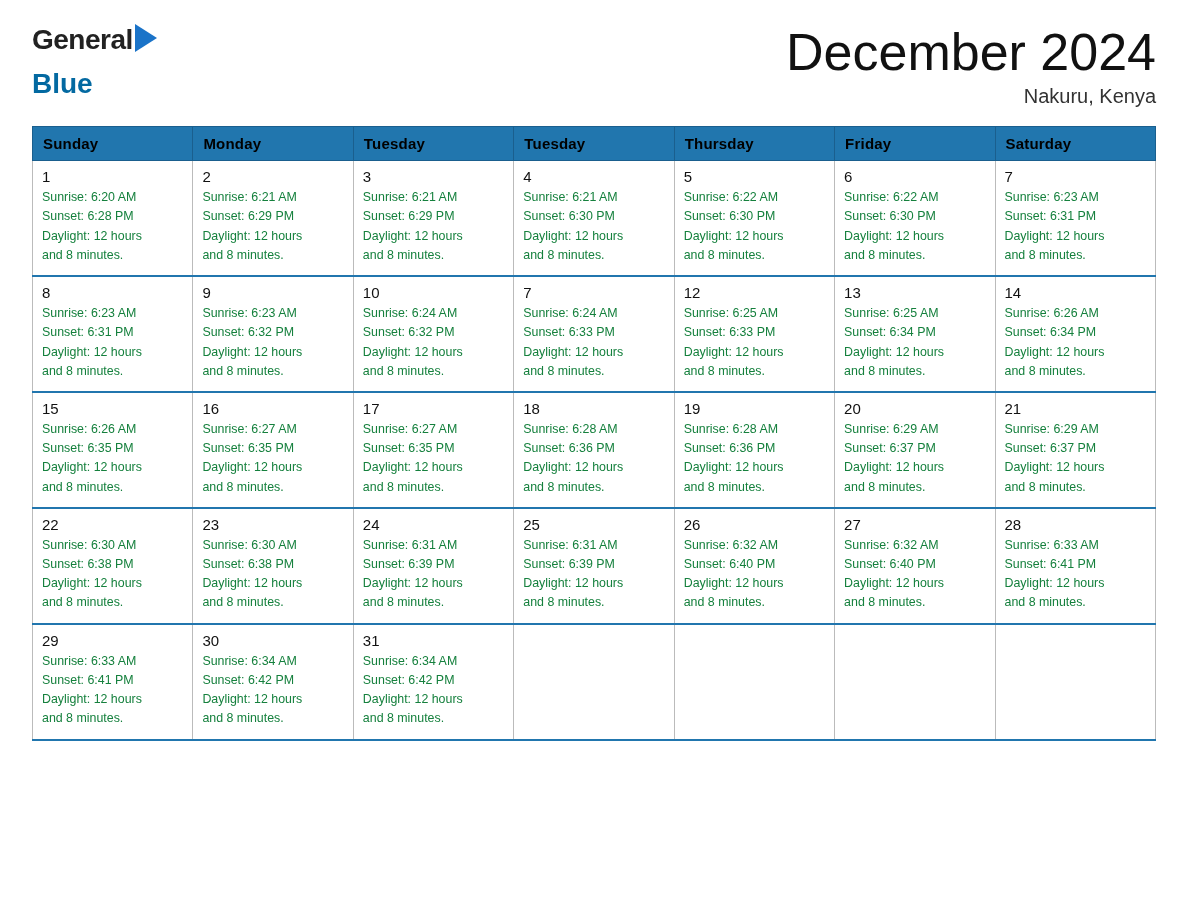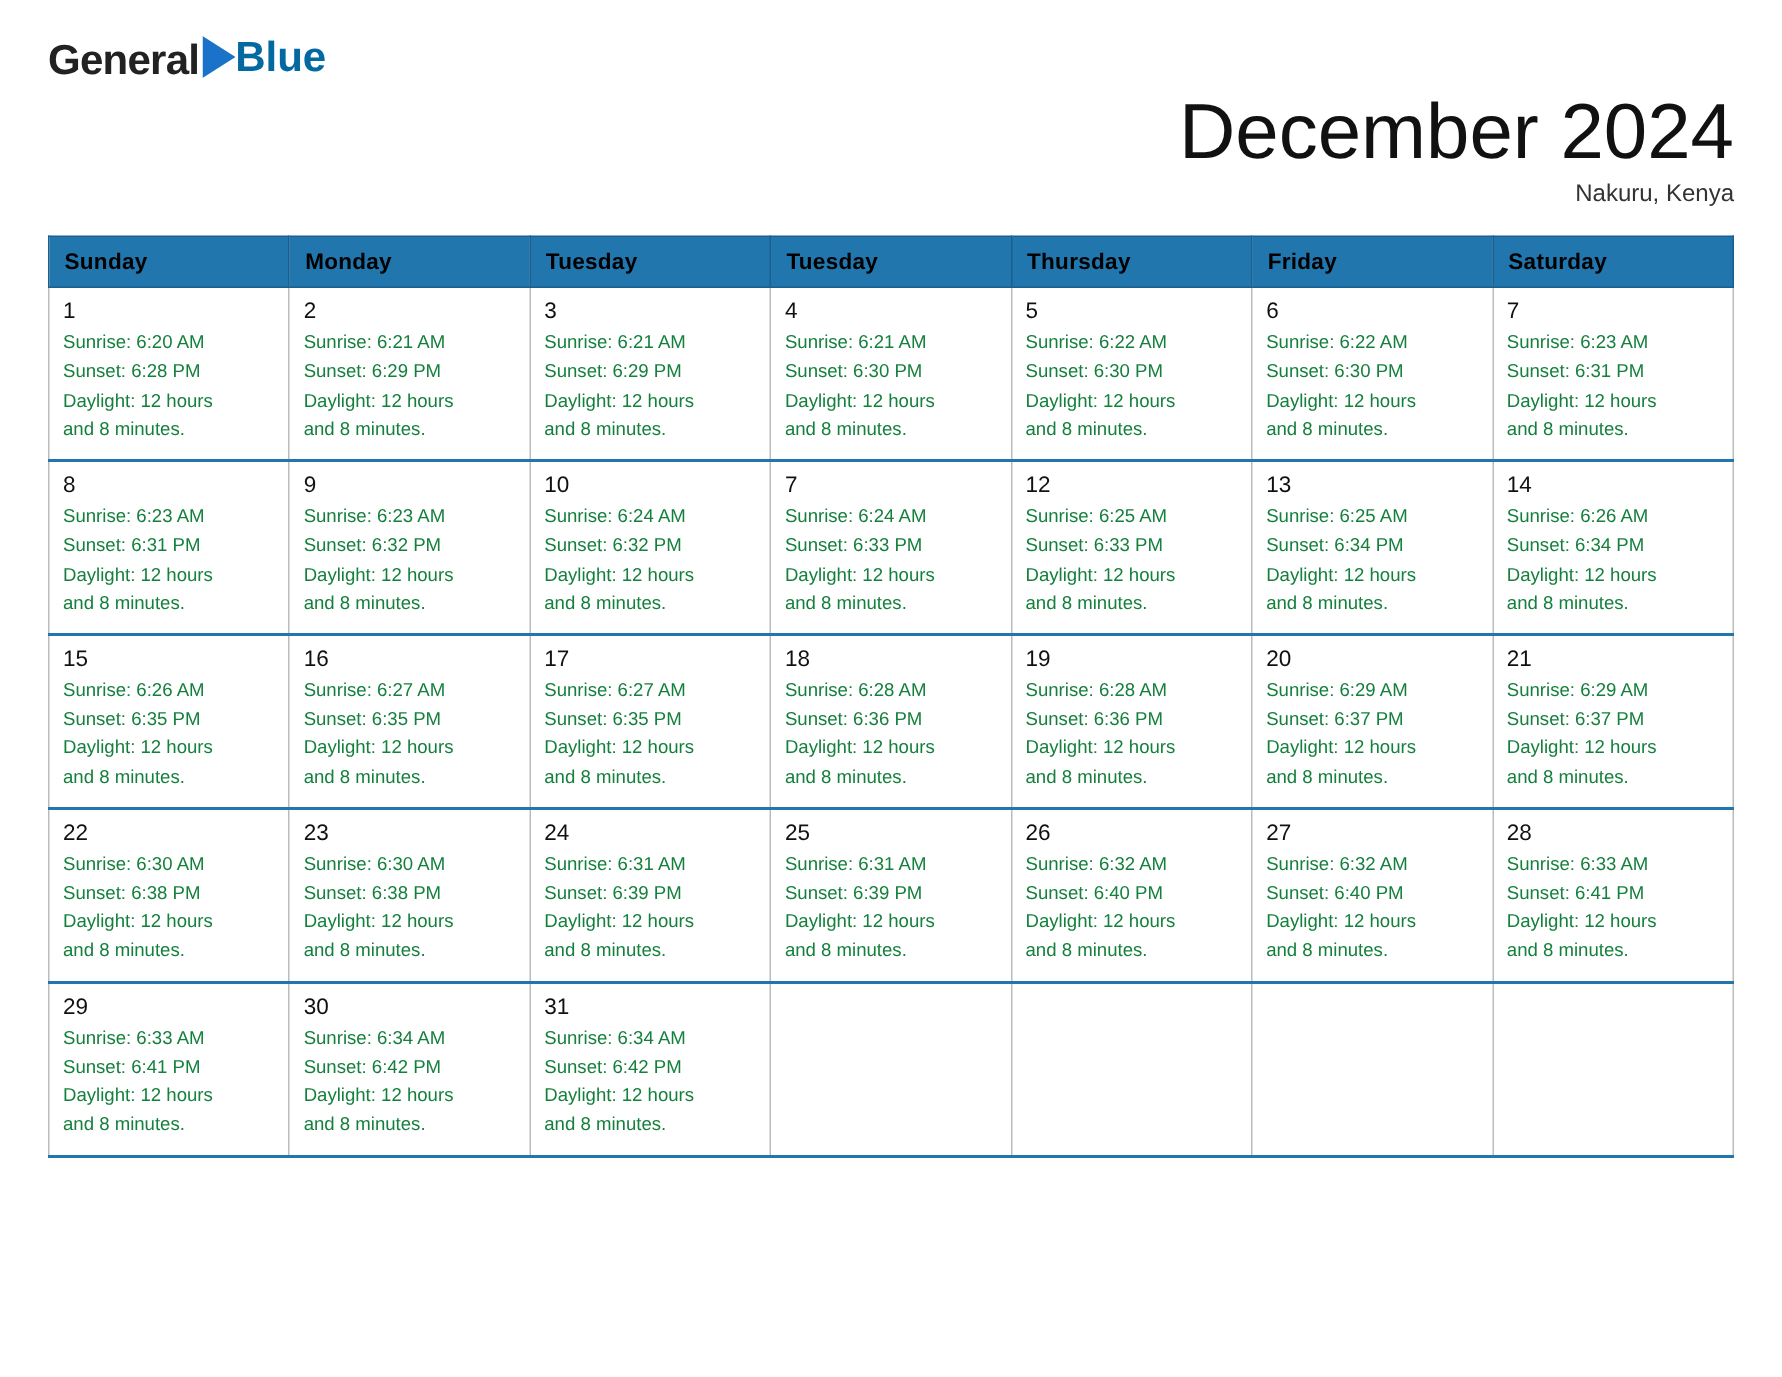--- a/index.html
+++ b/index.html
@@ -29,24 +29,23 @@
       color: #0369a1;
     }
     .title-block {
       text-align: right;
     }
     .title-block h1 {
       font-size: 52px;
       font-weight: 400;
       color: #111;
       line-height: 1.1;
-      margin-top: 36px;
     }
     .title-block h2 {
-      font-size: 16px;
+      font-size: 20px;
       font-weight: 400;
       color: #333;
       margin-top: 4px;
     }
     .calendar {
       width: 100%;
       border-collapse: collapse;
       border: 1.5px solid #bbb;
     }
     .calendar thead tr th {
@@ -81,22 +80,23 @@
       font-size: 12.4px;
       color: #15803d;
       line-height: 1.55;
     }
     .empty-cell {
       background: #fff;
     }
     
     .logo-wrap {
       display: flex;
-      flex-direction: row;
+      flex-direction: column;
       align-items: flex-start;
+      gap: 16px;
     }
     .logo-top-row {
       display: flex;
       align-items: flex-end;
       line-height: 1;
     }
     .logo-bottom-row {
       display: flex;
       align-items: center;
       margin-top: -2px;

